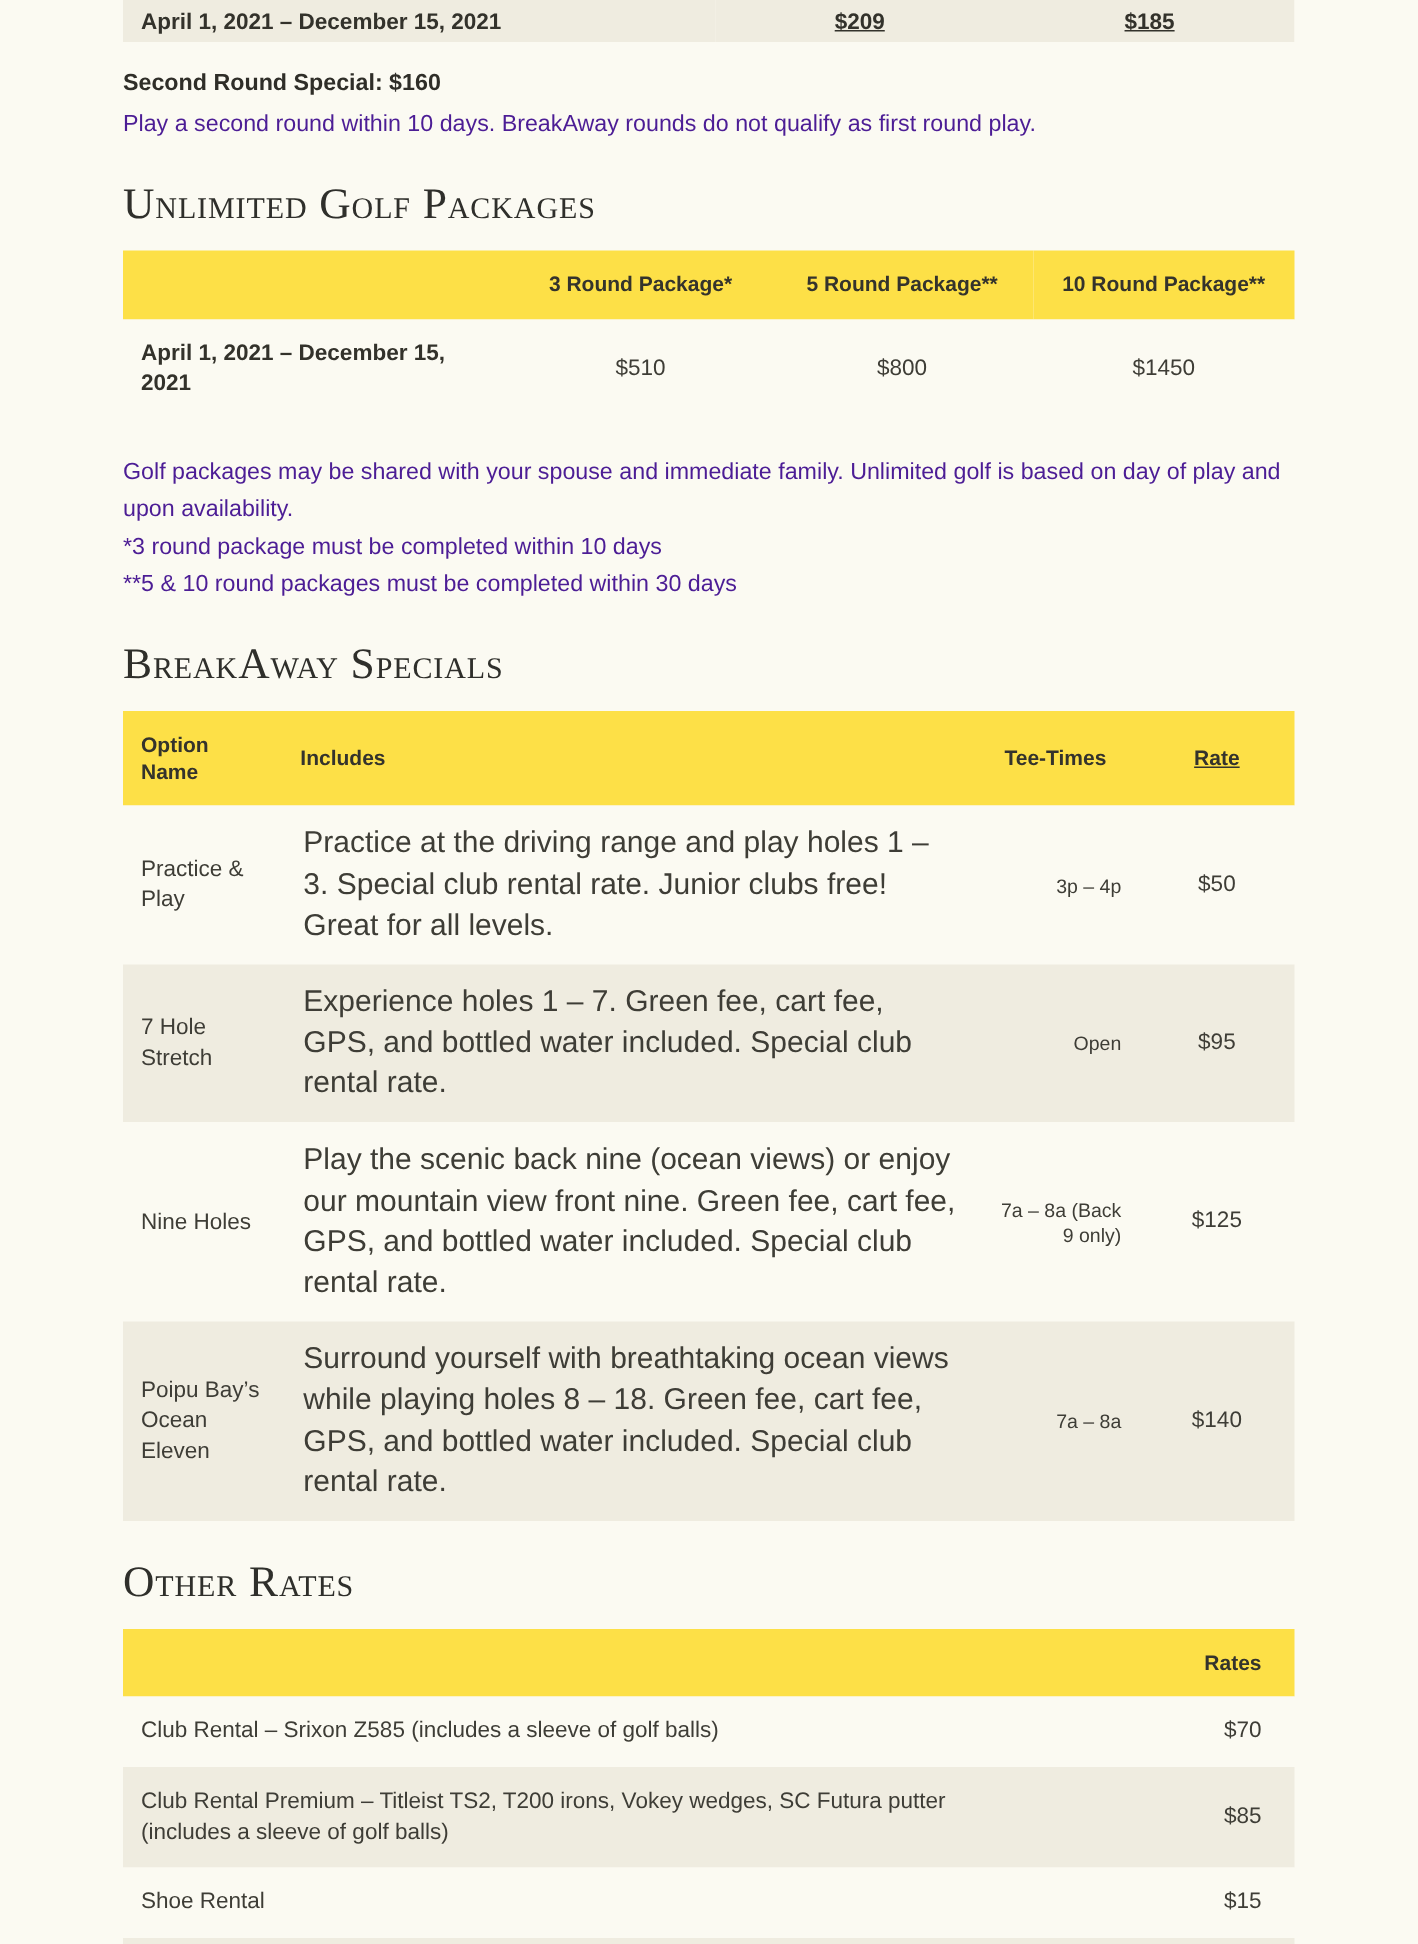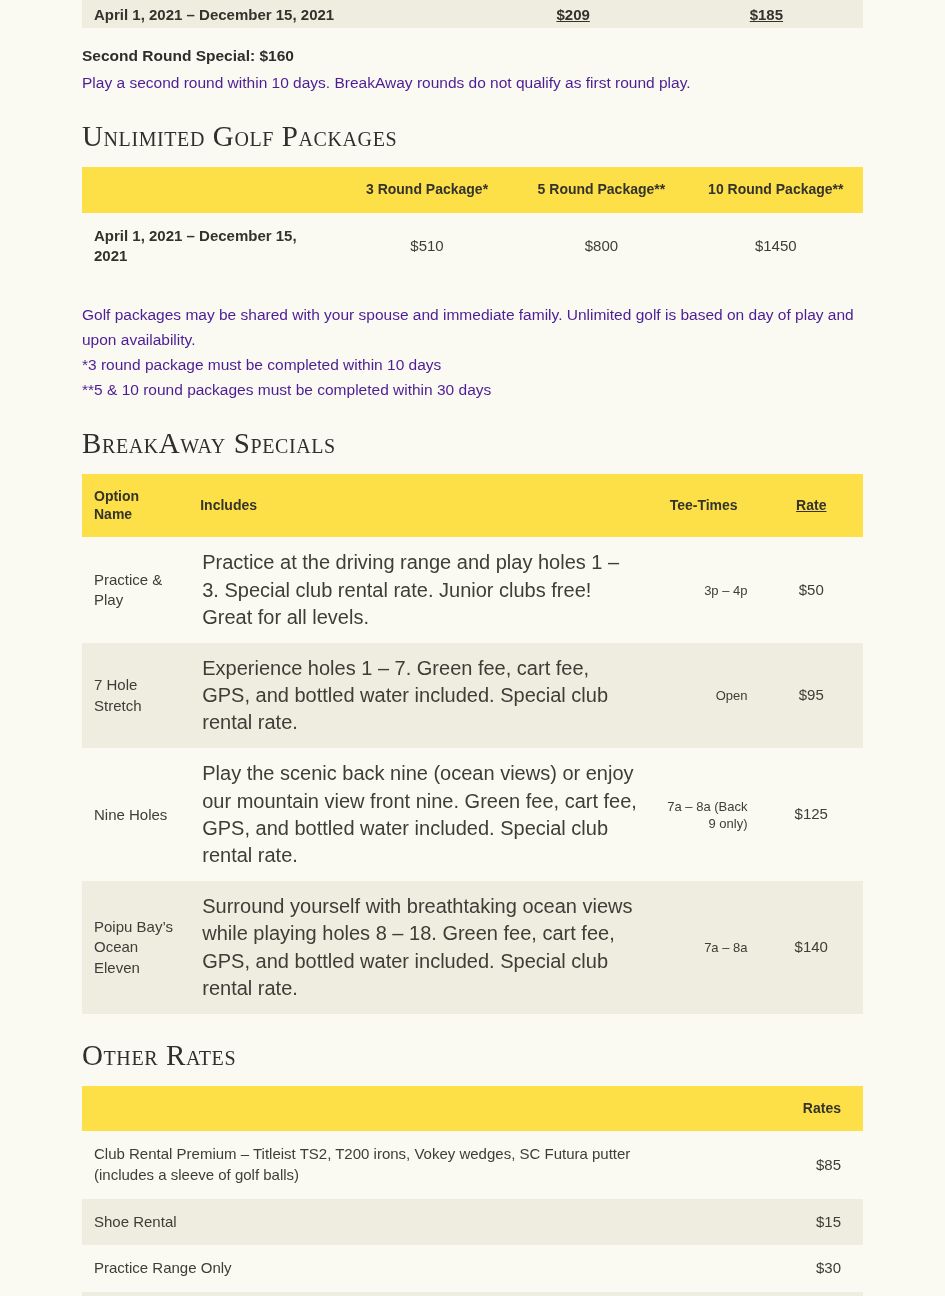--- a/index.html
+++ b/index.html
@@ -217,20 +217,24 @@
 
     <table class="rate-table other-table">
       <thead>
         <tr>
           <th class="hdr-blank2"></th>
           <th class="hdr-rates">Rates</th>
         </tr>
       </thead>
       <tbody>
         <tr>
+          <td class="cell-item">Club Rental – Srixon Z585 (includes a sleeve of golf balls)</td>
+          <td class="cell-rate">$70</td>
+        </tr>
+        <tr>
           <td class="cell-item">Club Rental Premium – Titleist TS2, T200 irons, Vokey wedges, SC Futura putter (includes a sleeve of golf balls)</td>
           <td class="cell-rate">$85</td>
         </tr>
         <tr>
           <td class="cell-item">Shoe Rental</td>
           <td class="cell-rate">$15</td>
         </tr>
         <tr>
           <td class="cell-item">Practice Range Only</td>
           <td class="cell-rate">$30</td>

